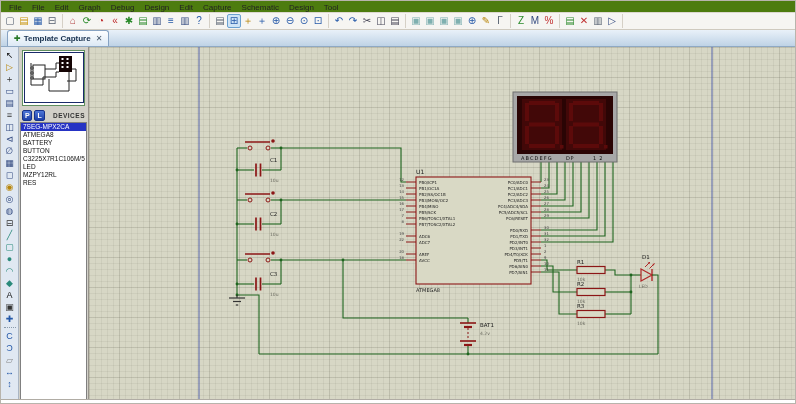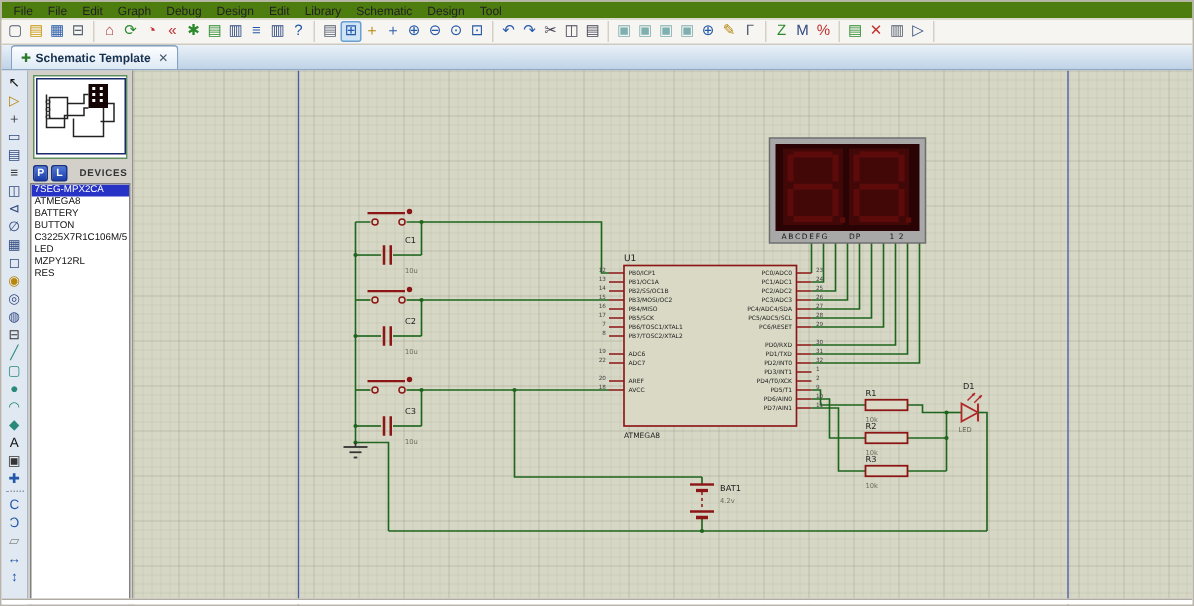--- a/index.html
+++ b/index.html
@@ -47,21 +47,21 @@
 
 <div class="app">
   <div class="menubar" id="menubar">
       <span class="menu-item">File</span>
       <span class="menu-item">File</span>
       <span class="menu-item">Edit</span>
       <span class="menu-item">Graph</span>
       <span class="menu-item">Debug</span>
       <span class="menu-item">Design</span>
       <span class="menu-item">Edit</span>
-      <span class="menu-item">Library</span>
+      <span class="menu-item">Capture</span>
       <span class="menu-item">Schematic</span>
       <span class="menu-item">Design</span>
       <span class="menu-item">Tool</span>
     </div>
   <div class="toolbar" id="toolbar">
       <div class="tbgroup">
         <div class="tbicon" style="color: rgb(85, 96, 112);">▢</div>
         <div class="tbicon" style="color: rgb(200, 149, 10);">▤</div>
         <div class="tbicon" style="color: rgb(36, 88, 168);">▦</div>
         <div class="tbicon" style="color: rgb(85, 96, 112);">⊟</div>
@@ -112,21 +112,21 @@
       <div class="tbgroup">
         <div class="tbicon" style="color: rgb(42, 138, 42);">▤</div>
         <div class="tbicon" style="color: rgb(192, 48, 48);">✕</div>
         <div class="tbicon" style="color: rgb(85, 96, 112);">▥</div>
         <div class="tbicon" style="color: rgb(51, 74, 128);">▷</div>
       </div>
     </div>
   <div class="tabbar">
     <div class="tab">
       <span style="color:#2a7a2a;font-size:8px;">✚</span>
-      <span>Schematic Template</span>
+      <span>Template Capture</span>
       <span class="close">✕</span>
     </div>
   </div>
   <div class="main">
     <div class="modebar" id="modebar">
         <div class="mbicon" style="color: rgb(17, 17, 17);">↖</div>
         <div class="mbicon" style="color: rgb(184, 134, 11);">▷</div>
         <div class="mbicon" style="color: rgb(51, 51, 51);">＋</div>
         <div class="mbicon" style="color: rgb(51, 74, 128);">▭</div>
         <div class="mbicon" style="color: rgb(51, 74, 128);">▤</div>

